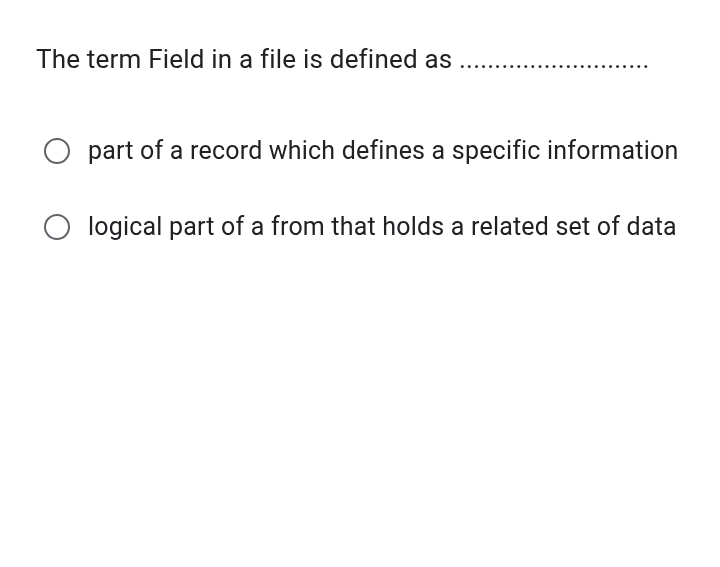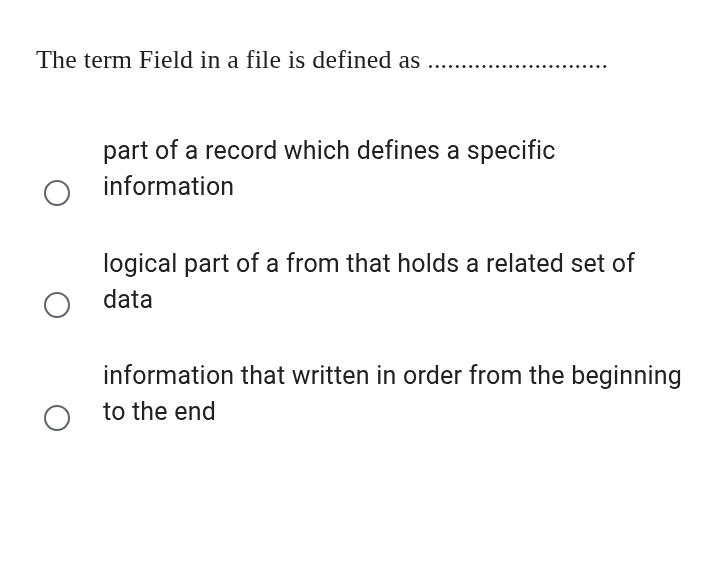--- a/index.html
+++ b/index.html
@@ -13,32 +13,31 @@
       width: 720px;
       height: 567px;
       padding: 40px 36px;
       color: #202124;
     }
     .question {
       font-size: 26px;
       line-height: 1.5;
       letter-spacing: 0.2px;
       margin-bottom: 54px;
-      font-family: Liberation Serif, serif;
     }
     .options {
       display: flex;
       flex-direction: column;
       gap: 40px;
       padding-left: 8px;
     }
     .option {
       display: flex;
-      align-items: flex-end;
-      gap: 33px;
+      align-items: center;
+      gap: 18px;
       cursor: pointer;
     }
     .radio {
       width: 26px;
       height: 26px;
       border: 2.5px solid #5f6368;
       border-radius: 50%;
       flex-shrink: 0;
     }
     .option-label {
@@ -55,17 +54,13 @@
 
 <div class="options">
   <div class="option">
     <div class="radio"></div>
     <div class="option-label">part of a record which defines a specific information</div>
   </div>
   <div class="option">
     <div class="radio"></div>
     <div class="option-label">logical part of a from that holds a related set of data</div>
   </div>
-  <div class="option">
-    <div class="radio"></div>
-    <div class="option-label">information that written in order from the beginning to the end</div>
-  </div>
 </div>
 
 </body></html>

